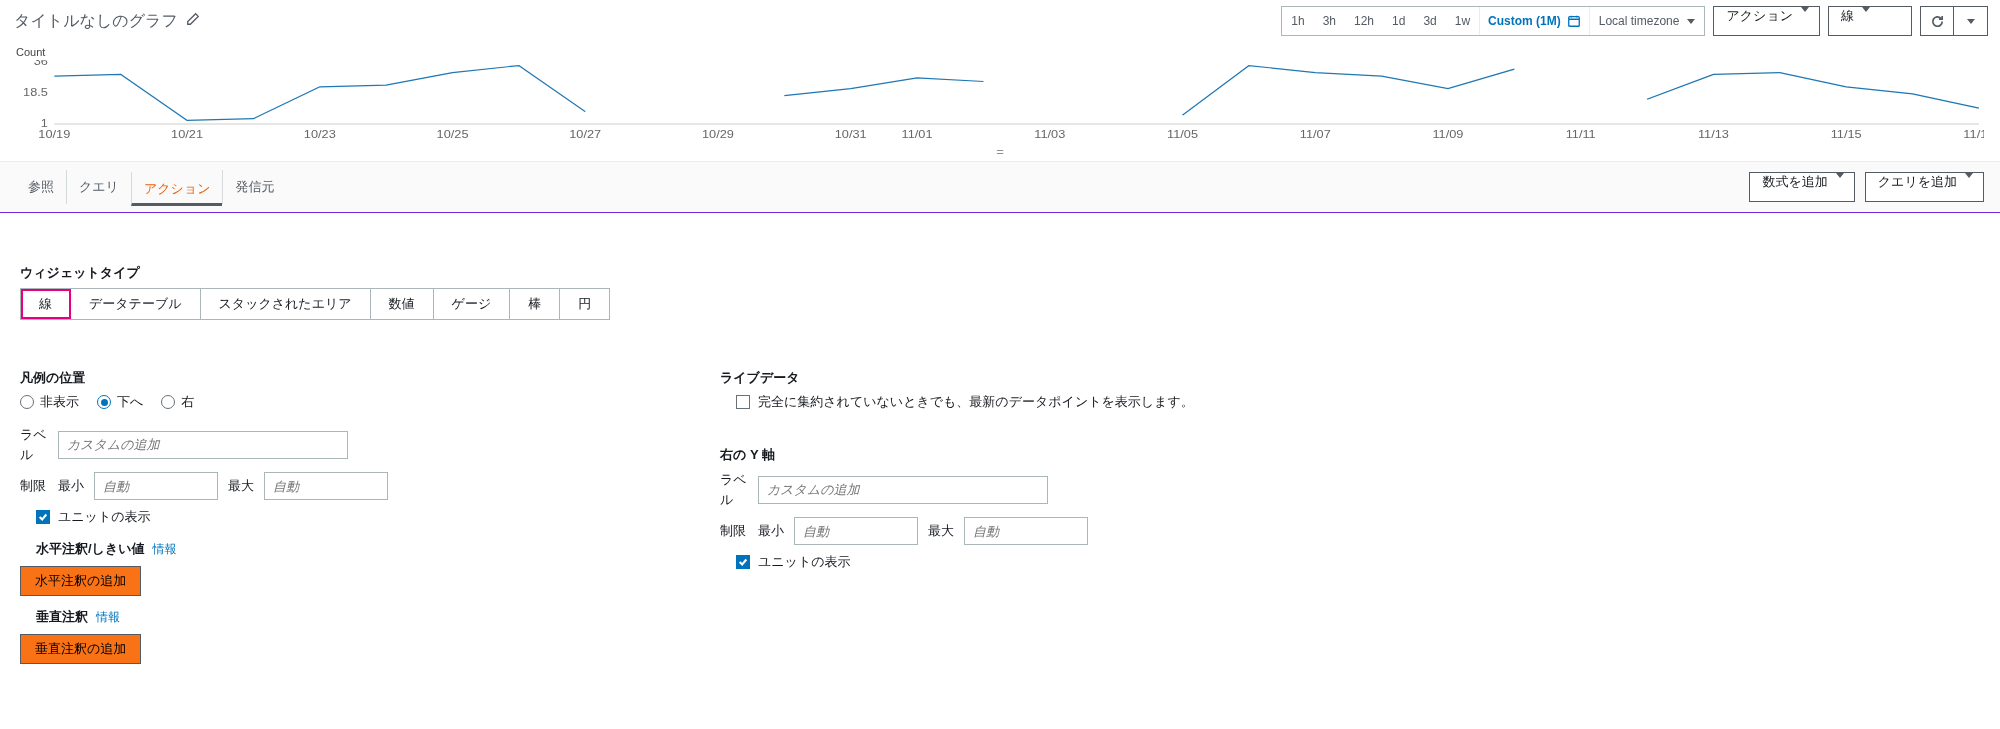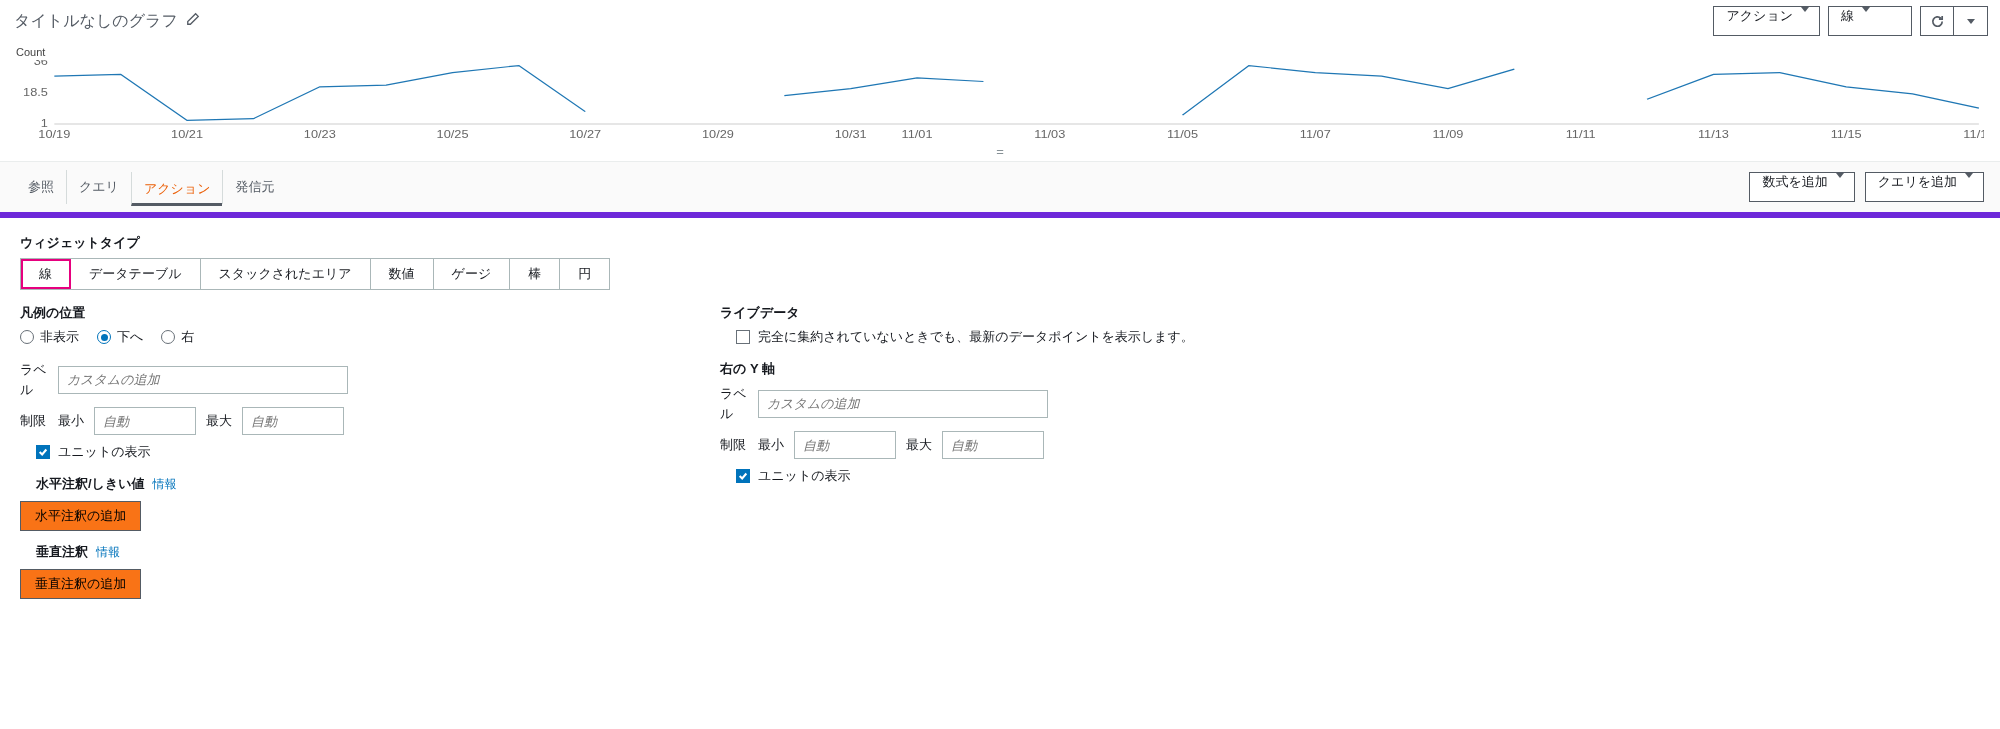--- a/index.html
+++ b/index.html
@@ -23,30 +23,30 @@
   .btn-group { display: flex; }
   .btn-group .icon-btn + .icon-btn { border-left: none; }
   
   
   .chart-strip { background: #fff; padding: 4px 16px 2px 16px; }
   .y-label { font-size: 11px; color: #444; margin-bottom: 2px; }
   .chart-svg { display: block; width: 100%; height: 80px; }
   .gripper { text-align: center; color: #879196; font-size: 13px; padding: 2px 0; }
   
   
-  .tab-row { background: #fafafa; border-top: 1px solid #eaeded; border-bottom: 6px solid #6d28d9; display: flex; align-items: center; justify-content: space-between; padding: 8px 16px; }
+  .tab-row { background: #fafafa; border-top: 1px solid #eaeded; border-bottom: 1px solid #6d28d9; display: flex; align-items: center; justify-content: space-between; padding: 8px 16px; }
   .tabs { display: flex; align-items: center; gap: 0; }
   .tab { padding: 8px 12px; color: #545b64; cursor: pointer; font-size: 13px; position: relative; }
   .tab + .tab { border-left: 1px solid #d5dbdb; }
   .tab.active { color: #eb5f07; border-bottom: 3px solid #545b64; margin-bottom: -3px; padding-bottom: 5px; }
   .tab-actions { display: flex; gap: 10px; }
   
   
   .options-panel { padding: 16px 20px 24px 20px; }
-  .section-label { font-size: 13px; font-weight: 700; margin-bottom: 6px; }
+  .section-label { font-size: 13px; font-weight: 700; margin-bottom: 6px; margin-top: 35px; }
   .widget-types { display: flex; border: 1px solid #aab7b8; width: fit-content; margin-bottom: 14px; }
   .widget-type { padding: 6px 18px; border-right: 1px solid #aab7b8; cursor: pointer; font-size: 13px; }
   .widget-type:last-child { border-right: none; }
   .widget-type.selected { outline: 2px solid #e6007e; outline-offset: -2px; color: #16191f; font-weight: 400; }
   
   .two-col { display: flex; gap: 60px; }
   .col { flex: 1; max-width: 640px; }
   
   .radio-row { display: flex; align-items: center; gap: 18px; margin: 6px 0 14px 0; }
   .radio-opt { display: inline-flex; align-items: center; gap: 6px; cursor: pointer; }
@@ -55,21 +55,21 @@
   .radio-circle.checked::after { content: ''; width: 7px; height: 7px; border-radius: 50%; background: #0073bb; }
   
   .check-row { display: flex; align-items: center; gap: 8px; margin: 6px 0 14px 0; padding-left: 16px; }
   .checkbox { width: 14px; height: 14px; border: 1px solid #687078; display: inline-flex; align-items: center; justify-content: center; background: #fff; }
   .checkbox.checked { background: #0073bb; border-color: #0073bb; }
   .checkbox.checked svg { width: 10px; height: 10px; stroke: #fff; stroke-width: 2.5; fill: none; }
   
   .field-row { display: flex; align-items: center; gap: 10px; margin-bottom: 8px; }
   .field-label-stack { width: 28px; font-size: 13px; line-height: 1.5; }
   .text-input { border: 1px solid #aab7b8; height: 28px; padding: 0 8px; font-size: 13px; width: 290px; font-style: italic; color: #a16207; }
-  .text-input.small { width: 102px; }
+  .text-input.small { width: 124px; }
   
   .limits-row { display: flex; align-items: center; gap: 10px; }
   .limits-row .lim-label { font-size: 13px; }
   
   .annot-header { display: flex; align-items: center; gap: 8px; margin-top: 12px; margin-bottom: 8px; margin-left: 16px; }
   .info-link { color: #0073bb; font-size: 12px; cursor: pointer; }
   .action-btn { border: 1px solid #545b64; background: #f97316; padding: 5px 14px; cursor: pointer; font-size: 13px; }
 </style>
 </head>
 <body>
@@ -77,20 +77,38 @@
 <div class="header-bar">
   <div class="title-region">
     <span>タイトルなしのグラフ</span>
     <span class="edit-icon">
       <svg viewBox="0 0 16 16">
           <path d="M11 2l3 3-9 9H2v-3l9-9z"></path>
         </svg>
     </span>
   </div>
   <div class="header-controls">
+    <div class="range-box">
+      <span class="range-item">1h</span>
+      <span class="range-item">3h</span>
+      <span class="range-item">12h</span>
+      <span class="range-item">1d</span>
+      <span class="range-item">3d</span>
+      <span class="range-item">1w</span>
+      <span class="range-item custom">
+        <span>Custom (1M)</span>
+        <svg viewBox="0 0 16 16">
+            <rect x="2" y="3" width="12" height="11" rx="1"></rect>
+            <path d="M2 6h12M5 2v2M11 2v2"></path>
+          </svg>
+      </span>
+      <span class="range-item tz">
+          <span>Local timezone</span>
+        </span>
+    </div>
     <div class="dd-btn">
         <span>アクション</span>
       </div>
     <div class="dd-btn" style="min-width:84px;">
         <span>線</span>
       </div>
     <div class="btn-group">
       <div class="icon-btn">
         <svg viewBox="0 0 16 16">
             <path d="M13 8a5 5 0 1 1-1.5-3.5M13 2v3.5H9.5"></path>

